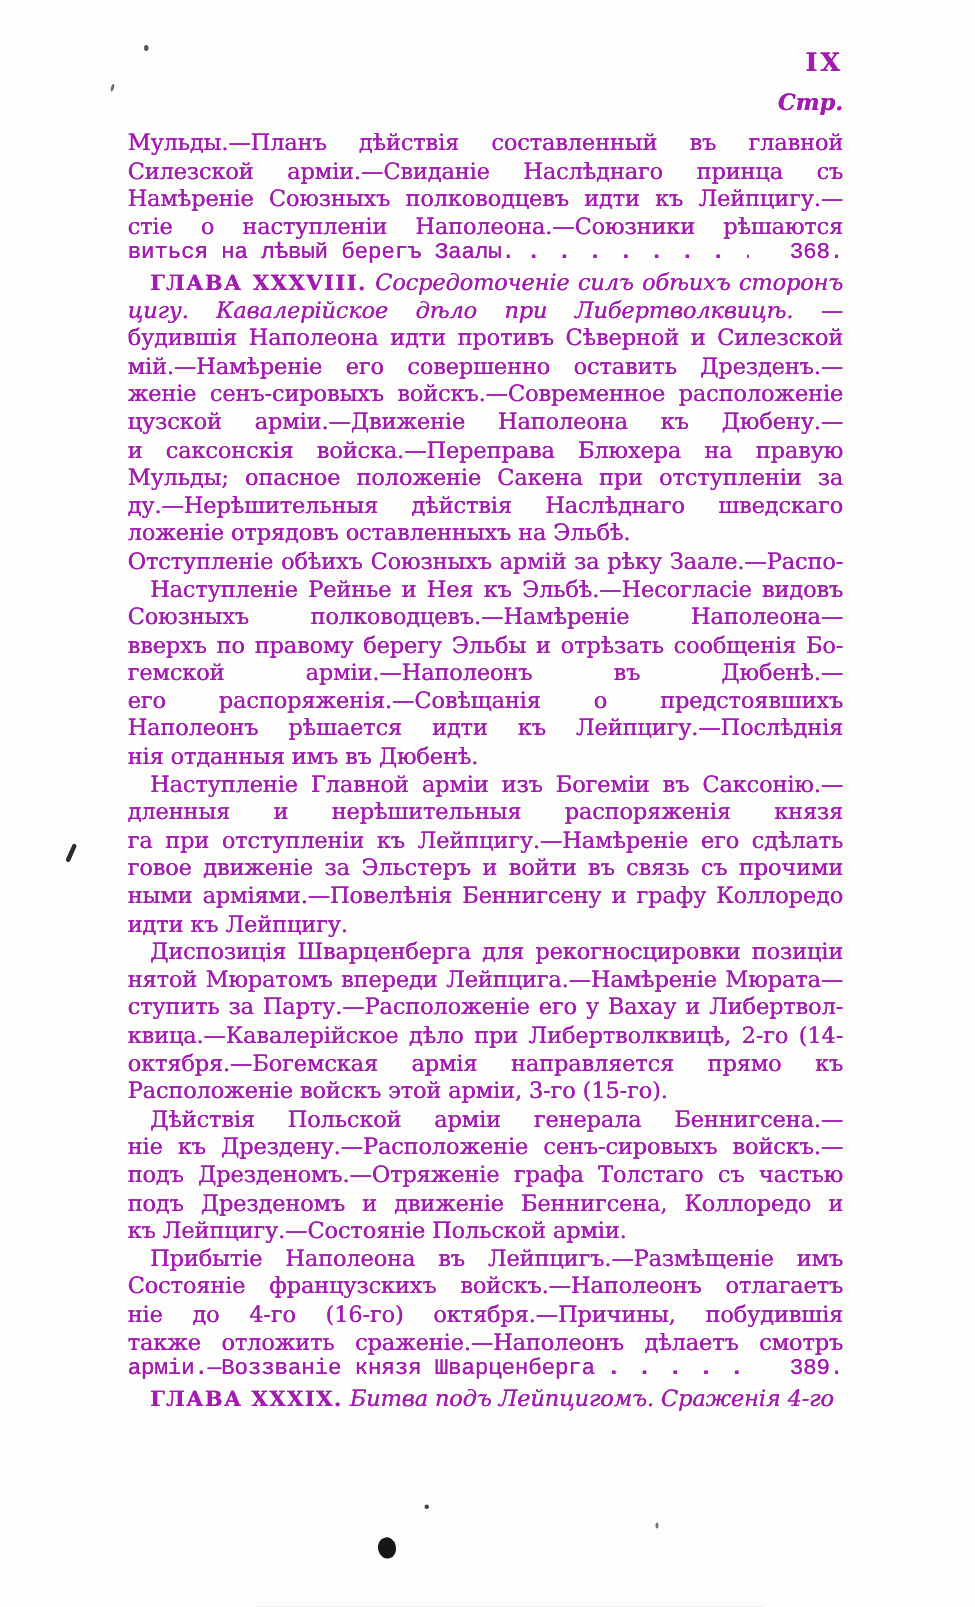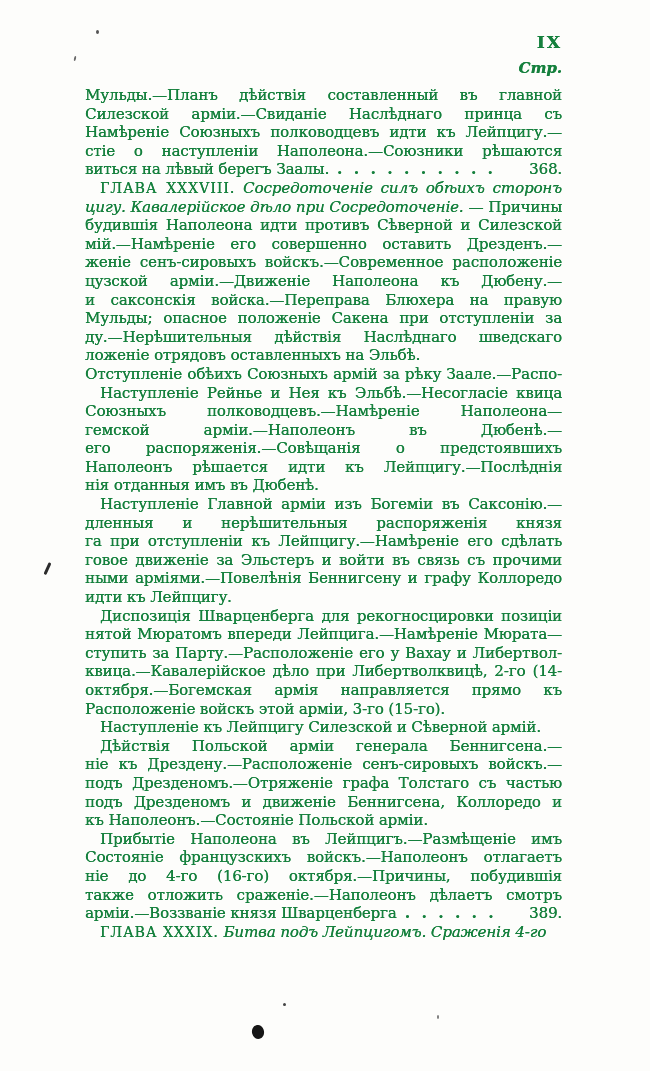--- a/index.html
+++ b/index.html
@@ -1,45 +1,45 @@
 <!DOCTYPE html>
 <html><head>
 <meta charset="utf-8">
 <style>
   html,body { margin:0; padding:0; background:#e8e8e8; }
   .page {
     position:relative; width:650px; height:1071px; margin:0 auto;
-    background:#fdfdfb; color:#15803d; overflow:hidden;
+    background:#fdfdfb; color:#a21caf; overflow:hidden;
     font-family:"DejaVu Serif", serif;
     text-shadow:0.25px 0 0 currentColor;
   }
   .folio {
     position:absolute; top:32px; left:85px; width:477px;
     text-align:right; font-weight:bold; font-size:17px; letter-spacing:2px;
   }
   .col-header {
     position:absolute; top:59px; left:85px; width:477px;
     text-align:right; font-style:italic; font-size:15px; font-weight:bold;
   }
   .toc { position:absolute; top:86px; left:85px; width:477px; }
   .para { margin:0; }
   .line {
     height:18.6px; line-height:18.6px; overflow:hidden;
     font-size:15px; letter-spacing:-0.1px;
   }
   .line.j { text-align:justify; text-align-last:justify; }
   .line.ind { text-indent:15px; }
-  .leader { display:flex; align-items:baseline; }
+  .leader { display:flex; align-items:baseline;font-family:Liberation Mono, monospace; }
   .leader .lt { white-space:nowrap; }
   .leader .dots {
     flex:1; overflow:hidden; white-space:nowrap;
     letter-spacing:11.5px; padding-left:8px; font-weight:bold;
   }
   .leader .pg { white-space:nowrap; padding-left:4px;margin-left:23px; }
-  .b { font-weight:normal; letter-spacing:1px; font-size:14px; }
+  .b { font-weight:bold; letter-spacing:1px; font-size:14px; }
   .i { font-style:italic; }
   
   .artifact { position:absolute; background:#161616; }
   .blot { left:252px; top:1025px; width:12px; height:14px; border-radius:50% 45% 50% 48%; transform:rotate(-14deg); }
   .pen-mark { left:46px; top:562px; width:2.5px; height:13px; border-radius:2px; transform:rotate(24deg); background:#2c2c2c; }
   .speck { border-radius:50%; background:#555; }
   .s1 { left:96px; top:30px; width:3px; height:4px; }
   .s2 { left:74px; top:56px; width:2px; height:5px; background:#6a6a6a; transform:rotate(14deg); }
   .s3 { left:283px; top:1003px; width:3px; height:3px; background:#444; }
   .s4 { left:437px; top:1015px; width:2px; height:4px; background:#777; }
@@ -57,34 +57,35 @@
         <div class="line j"><span>Намѣреніе Союзныхъ полководцевъ идти къ Лейпцигу.—Извѣ-</span></div>
         <div class="line j"><span>стіе о наступленіи Наполеона.—Союзники рѣшаются перепра-</span></div>
         <div class="line leader">
           <span class="lt"><span>виться на лѣвый берегъ Заалы.</span></span>
           <span class="dots">............</span>
           <span class="pg">368.</span>
         </div>
       </div>
       <div class="para">
         <div class="line j ind"><span class="b">ГЛАВА XXXVIII.</span><span class="i"> Сосредоточеніе силъ обѣихъ сторонъ къ Лейп-</span></div>
-        <div class="line j"><span class="i">цигу. Кавалерійское дѣло при Сосредоточеніе.</span><span> — Причины по-</span></div>
+        <div class="line j"><span class="i">цигу. Кавалерійское дѣло при Либертволквицѣ.</span><span> — Причины по-</span></div>
         <div class="line j"><span>будившія Наполеона идти противъ Сѣверной и Силезской ар-</span></div>
         <div class="line j"><span>мій.—Намѣреніе его совершенно оставить Дрезденъ.—Поло-</span></div>
         <div class="line j"><span>женіе сенъ-сировыхъ войскъ.—Современное расположеніе фран-</span></div>
         <div class="line j"><span>цузской арміи.—Движеніе Наполеона къ Дюбену.—Наполеонъ</span></div>
         <div class="line j"><span>и саксонскія войска.—Переправа Блюхера на правую сторону</span></div>
         <div class="line j"><span>Мульды; опасное положеніе Сакена при отступленіи за Муль-</span></div>
         <div class="line j"><span>ду.—Нерѣшительныя дѣйствія Наслѣднаго шведскаго принца.—</span></div>
         <div class="line"><span>ложеніе отрядовъ оставленныхъ на Эльбѣ.</span></div>
         <div class="line j"><span>Отступленіе обѣихъ Союзныхъ армій за рѣку Заале.—Распо-</span></div>
       </div>
       <div class="para">
-        <div class="line j ind"><span>Наступленіе Рейнье и Нея къ Эльбѣ.—Несогласіе квица</span></div>
+        <div class="line j ind"><span>Наступленіе Рейнье и Нея къ Эльбѣ.—Несогласіе видовъ</span></div>
         <div class="line j"><span>Союзныхъ полководцевъ.—Намѣреніе Наполеона—двинуться</span></div>
+        <div class="line j"><span>вверхъ по правому берегу Эльбы и отрѣзать сообщенія Бо-</span></div>
         <div class="line j"><span>гемской арміи.—Наполеонъ въ Дюбенѣ.—Административныя</span></div>
         <div class="line j"><span>его распоряженія.—Совѣщанія о предстоявшихъ дѣйствіяхъ.—</span></div>
         <div class="line j"><span>Наполеонъ рѣшается идти къ Лейпцигу.—Послѣднія приказа-</span></div>
         <div class="line"><span>нія отданныя имъ въ Дюбенѣ.</span></div>
       </div>
       <div class="para">
         <div class="line j ind"><span>Наступленіе Главной арміи изъ Богеміи въ Саксонію.—Ме-</span></div>
         <div class="line j"><span>дленныя и нерѣшительныя распоряженія князя Шварценбер-</span></div>
         <div class="line j"><span>га при отступленіи къ Лейпцигу.—Намѣреніе его сдѣлать флан-</span></div>
         <div class="line j"><span>говое движеніе за Эльстеръ и войти въ связь съ прочими Союз-</span></div>
@@ -93,28 +94,25 @@
       </div>
       <div class="para">
         <div class="line j ind"><span>Диспозиція Шварценберга для рекогносцировки позиціи за-</span></div>
         <div class="line j"><span>нятой Мюратомъ впереди Лейпцига.—Намѣреніе Мюрата—от-</span></div>
         <div class="line j"><span>ступить за Парту.—Расположеніе его у Вахау и Либертвол-</span></div>
         <div class="line j"><span>квица.—Кавалерійское дѣло при Либертволквицѣ, 2-го (14-го)</span></div>
         <div class="line j"><span>октября.—Богемская армія направляется прямо къ Лейпцигу.—</span></div>
         <div class="line"><span>Расположеніе войскъ этой арміи, 3-го (15-го).</span></div>
       </div>
       <div class="para">
-        <div class="line ind"><span>Наступленіе къ Лейпцигу Силезской и Сѣверной армій.</span></div>
-      </div>
-      <div class="para">
         <div class="line j ind"><span>Дѣйствія Польской арміи генерала Беннигсена.—Наступле-</span></div>
         <div class="line j"><span>ніе къ Дрездену.—Расположеніе сенъ-сировыхъ войскъ.—Дѣла</span></div>
         <div class="line j"><span>подъ Дрезденомъ.—Отряженіе графа Толстаго съ частью арміи</span></div>
         <div class="line j"><span>подъ Дрезденомъ и движеніе Беннигсена, Коллоредо и Бубны</span></div>
-        <div class="line"><span>къ Наполеонъ.—Состояніе Польской арміи.</span></div>
+        <div class="line"><span>къ Лейпцигу.—Состояніе Польской арміи.</span></div>
       </div>
       <div class="para">
         <div class="line j ind"><span>Прибытіе Наполеона въ Лейпцигъ.—Размѣщеніе имъ войскъ.—</span></div>
         <div class="line j"><span>Состояніе французскихъ войскъ.—Наполеонъ отлагаетъ сраже-</span></div>
         <div class="line j"><span>ніе до 4-го (16-го) октября.—Причины, побудившія Союзниковъ</span></div>
         <div class="line j"><span>также отложить сраженіе.—Наполеонъ дѣлаетъ смотръ своей</span></div>
         <div class="line leader">
           <span class="lt"><span>арміи.—Воззваніе князя Шварценберга</span></span>
           <span class="dots">.........</span>
           <span class="pg">389.</span>

